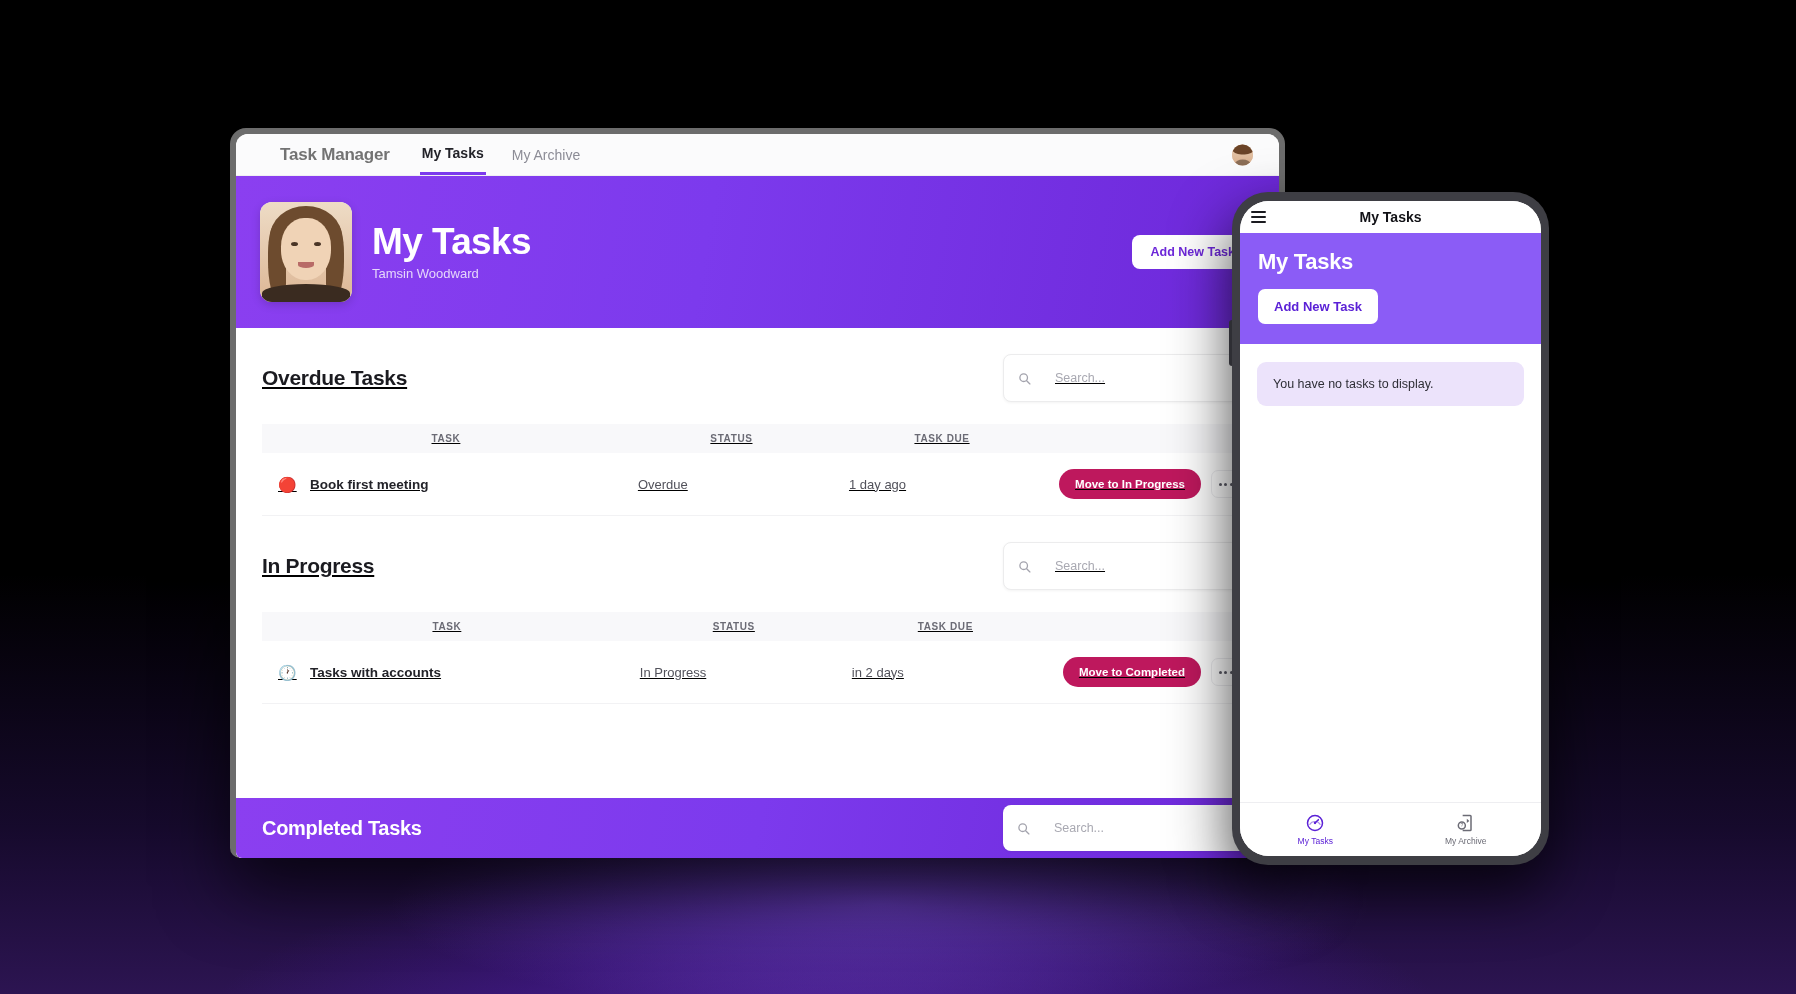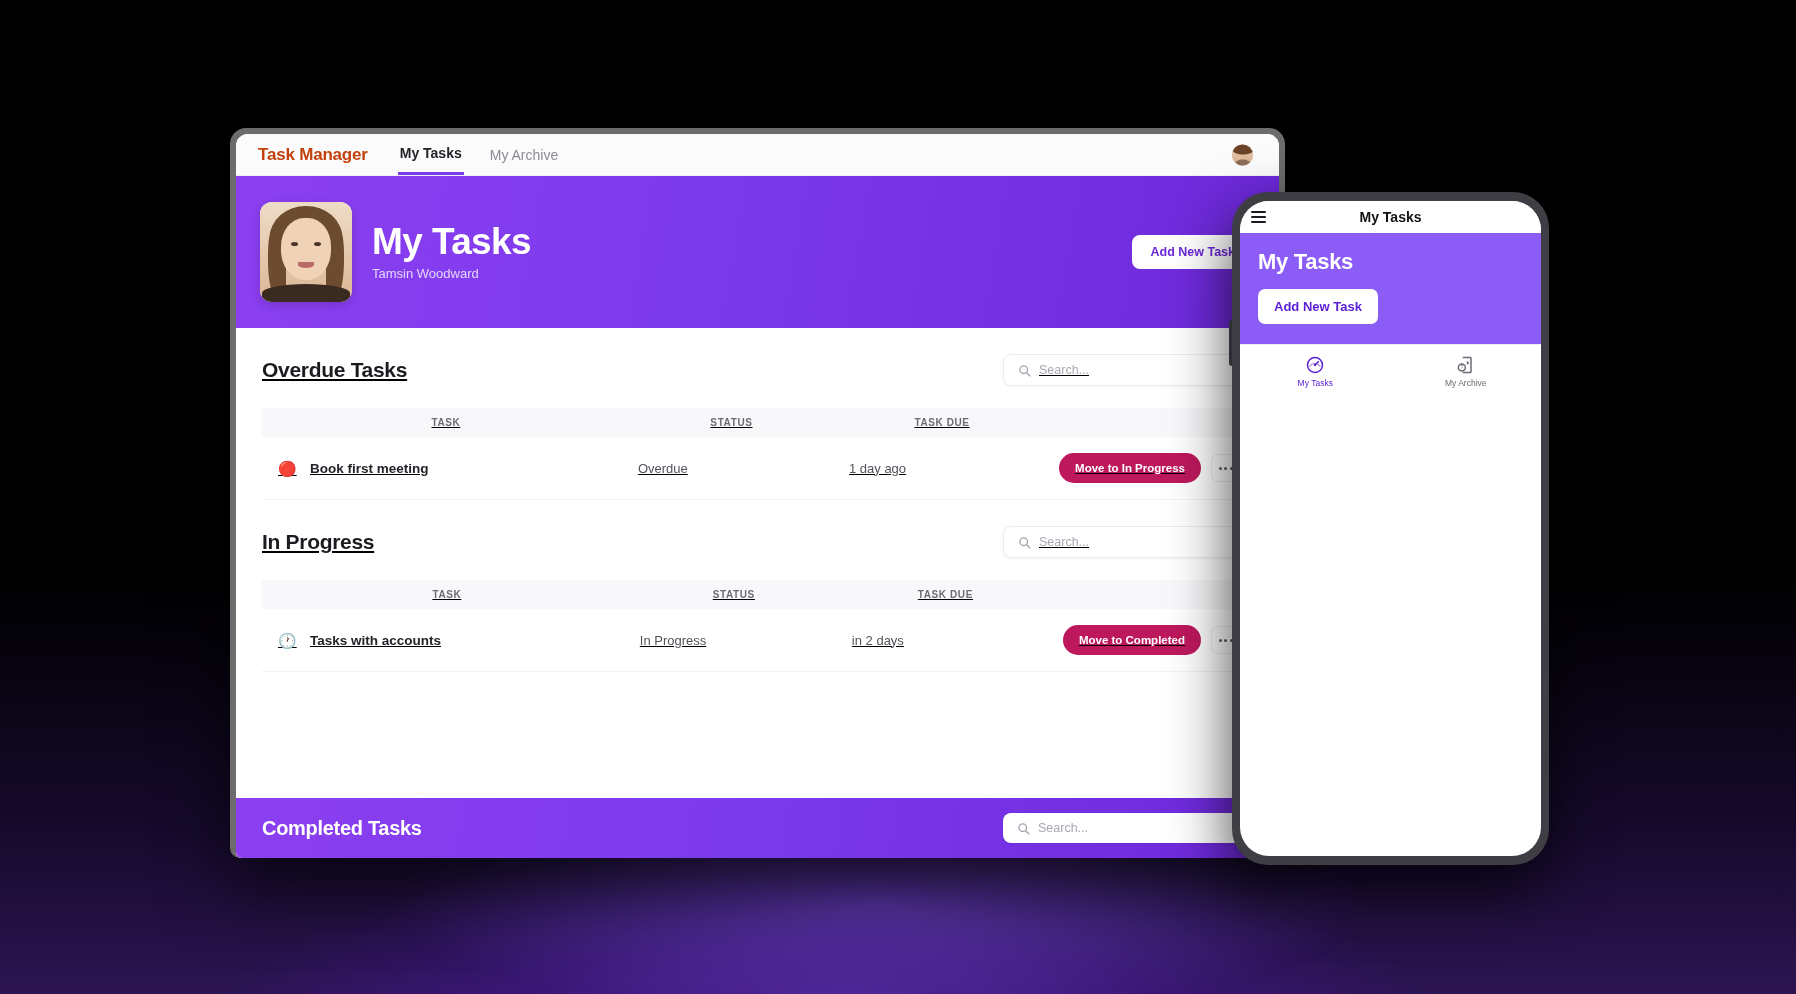--- a/index.html
+++ b/index.html
@@ -53,23 +53,24 @@
     background: #fbfbfc;
     display: flex;
     align-items: center;
     padding: 0 22px;
     position: relative;
     border-bottom: 1px solid #f0f0f2;
   }
   .dt-brand {
     font-size: 17px;
     font-weight: 700;
-    color: #c2410c;
+    color: #737373;
     letter-spacing: -0.2px;
     margin-right: 30px;
+    margin-left: 22px;
   }
   .dt-tabs { display: flex; align-items: center; height: 100%; gap: 24px; }
   .dt-tab {
     font-size: 14px;
     color: #8c8c96;
     height: 100%;
     display: flex;
     align-items: center;
     padding: 0 2px;
     cursor: pointer;
@@ -159,23 +160,23 @@
 
   .section { padding: 26px 26px 0 26px; }
   .section-head {
     display: flex; align-items: center; justify-content: space-between;
     margin-bottom: 22px;
   }
   .section-title {
     font-size: 21px; font-weight: 700; color: #1b1b20; letter-spacing: -0.3px;
   }
   .search-box {
-    display: flex; align-items: center; gap: 8px;
+    display: flex; align-items: center; gap: 24px;
     background: #ffffff; border: 1px solid #ececed;
-    border-radius: 8px; padding: 8px 14px;
+    border-radius: 8px; padding: 16px 14px;
     width: 250px;
     box-shadow: 0 1px 3px rgba(0,0,0,0.05);
   }
   .search-box input {
     border: none; outline: none; font-size: 12.5px;
     color: #9a9aa4; background: transparent; width: 100%;
     font-family: "Liberation Sans", sans-serif;
   }
   .search-box input::placeholder { color: #a9a9b2; }
   .ico-search { width: 13px; height: 13px; flex: 0 0 auto; color: #a3a3ad; }
@@ -457,20 +458,23 @@
           <i></i>
         </div>
       <div class="ph-title">My Tasks</div>
     </div>
 
     <div class="ph-hero">
       <div class="ph-hero-title">My Tasks</div>
       <button class="ph-add-btn">Add New Task</button>
     </div>
 
+    <div class="ph-content">
+      <div class="ph-empty">You have no tasks to display.</div>
+    </div>
 
     <div class="ph-tabbar">
       <div class="ph-tab active">
         <svg width="20" height="20" viewBox="0 0 24 24" fill="none" stroke="#5b21d6" stroke-width="1.8">
           <circle cx="12" cy="12" r="9"></circle>
           <path d="M12 12 L16 8" stroke-linecap="round"></path>
           <circle cx="12" cy="12" r="1.4" fill="#5b21d6" stroke="none"></circle>
           <path d="M5.5 14 A7.5 7.5 0 0 1 18.5 14" stroke="#5b21d6" stroke-width="1.4" opacity=".5"></path>
         </svg>
         <span class="ph-tab-label">My Tasks</span>

